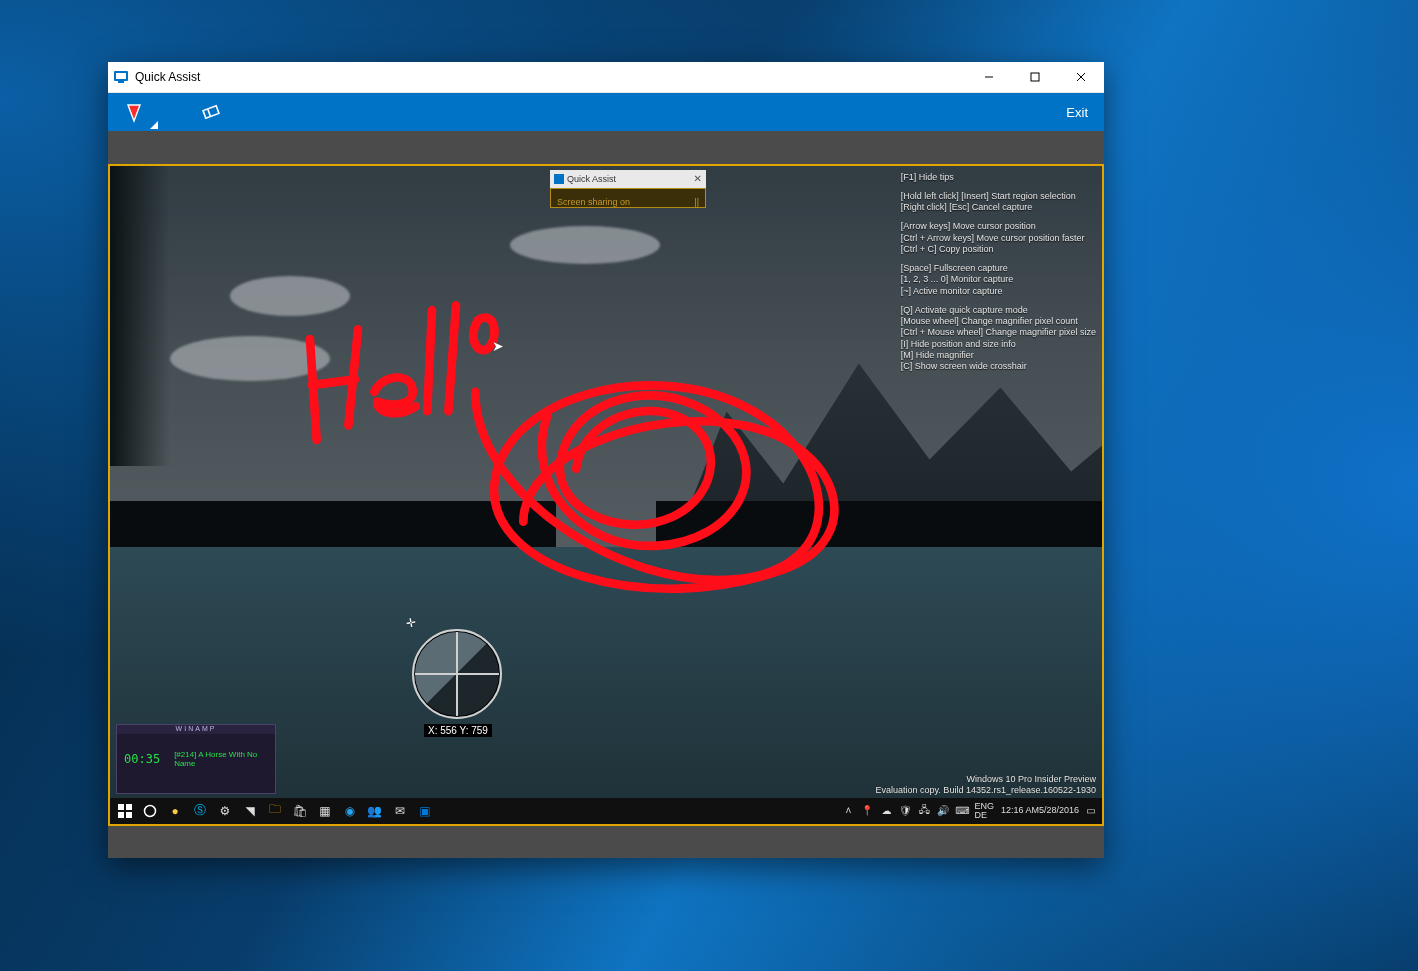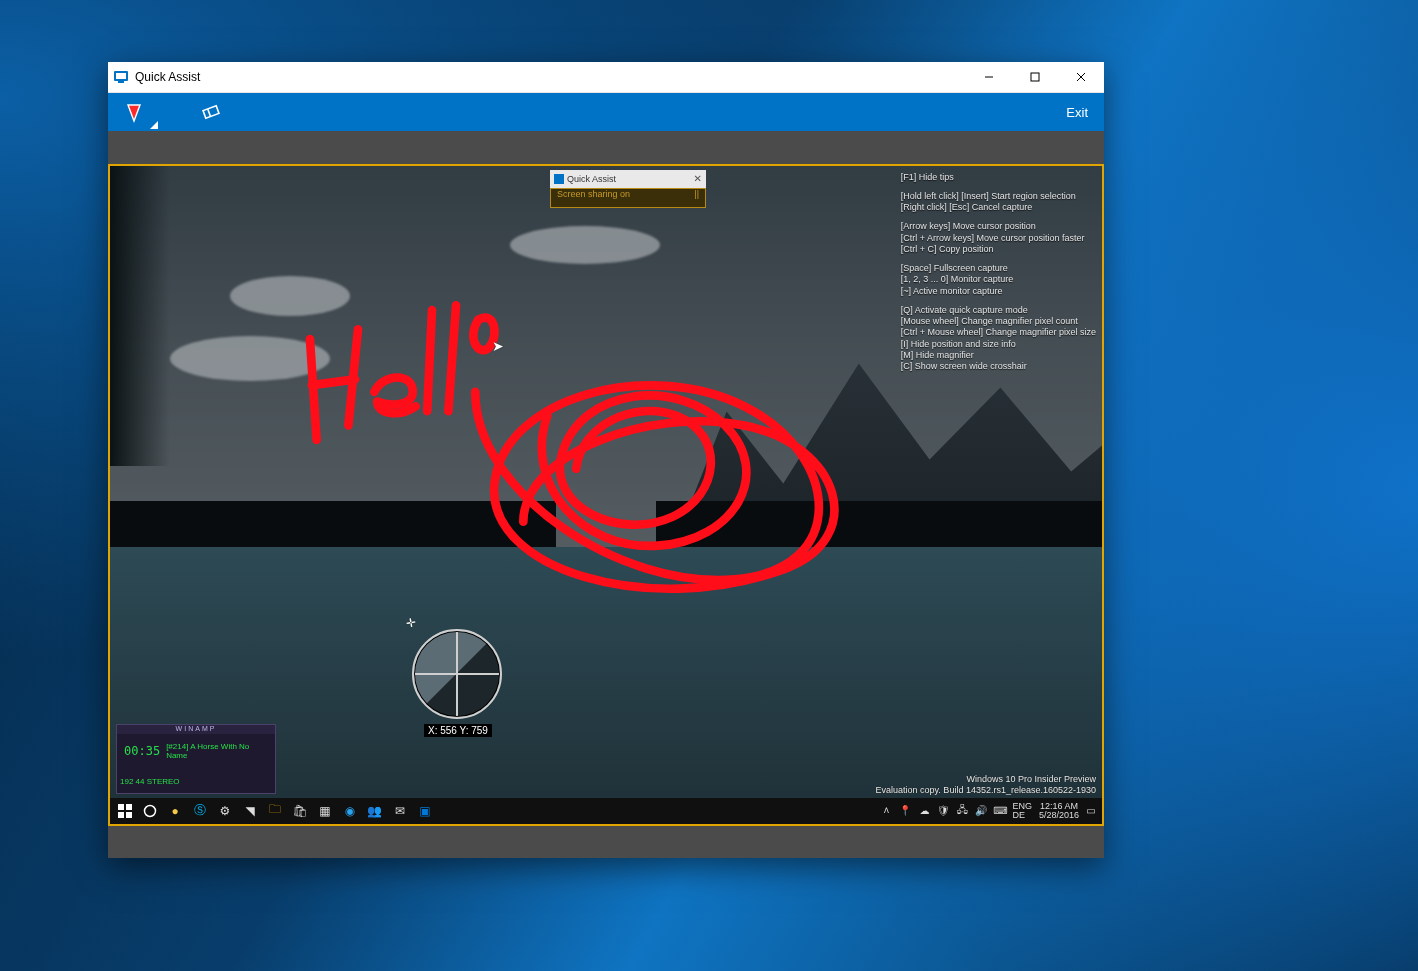--- a/index.html
+++ b/index.html
@@ -132,40 +132,40 @@
     color:#ddd;
   }
   .taskbar-inner .tb-icon {
     width:22px;height:22px;display:inline-flex;align-items:center;justify-content:center;
     margin-right:3px;font-size:12px;
   }
   .taskbar-inner .tb-right {
     margin-left:auto;display:flex;align-items:center;gap:5px;font-size:9px;
   }
   .tray-icon {width:14px;height:14px;display:inline-flex;align-items:center;justify-content:center;font-size:10px;color:#ddd;}
-  .clock {display:flex;flex-direction:column;line-height:1;font-size:9px;text-align:center;margin-left:2px;}
+  .clock {display:flex;line-height:1;font-size:9px;text-align:left;margin-left:2px;}
   .watermark {
     position:absolute; right:6px; bottom:28px;
     color:#eaeaea; font-size:9px; text-align:right; line-height:1.2;
     text-shadow:0 0 1px #000;
   }
   
   .qa-remote {
     position:absolute;
     left:440px; top:4px; width:156px;
     font-size:9px;color:#ccc;
   }
   .qa-remote-title {
     height:18px;background:#e9e9e9;display:flex;align-items:center;
     color:#333;padding:0 4px;
   }
   .qa-remote-title .x{margin-left:auto;color:#555;font-size:10px;}
   .qa-remote-bar {
     height:18px;background:#3b2f09;border:1px solid #b58b16;
-    display:flex;align-items:flex-start;padding:0 6px;color:#c69a28;
+    display:flex;align-items:flex-end;padding:0 6px;color:#c69a28;
     justify-content:space-between;
   }
   
   .tips {
     position:absolute; right:6px; top:6px;
     color:#e4e4e4; font-size:9px; line-height:1.25;
     text-shadow:0 1px 1px rgba(0,0,0,0.8);
     white-space:nowrap;
   }
   .tips .grp{margin-bottom:8px;}
@@ -189,21 +189,21 @@
     position:absolute; left:296px; top:450px; color:#fff; font-size:12px;
     text-shadow:0 0 1px #000; transform:rotate(-10deg);
   }
   
   .winamp {
     position:absolute;left:6px; bottom:30px; width:158px; height:68px;
     background:#1f1930;border:1px solid #4a426b;font-size:8px;color:#9e95c9;
   }
   .wa-title{background:#2a2340;height:9px;text-align:center;color:#bdb4e8;font-size:7px;letter-spacing:2px;}
   .wa-time{color:#25e047;font-family:monospace;font-size:12px;padding:1px 4px;}
-  .wa-row{display:flex;align-items:center;gap:2px;padding:8px 3px;}
+  .wa-row{display:flex;align-items:center;gap:10px;padding:16px 3px;}
   .wa-btn{width:11px;height:10px;background:#3a3356;border:1px solid #5a5183;}
   
   .annotation {
     position:absolute; inset:0; pointer-events:none;
   }
   .cursor-main{
     position:absolute;left:382px;top:172px;font-size:14px;color:#fff;
     text-shadow:0 0 1px #000;
   }
 </style>

